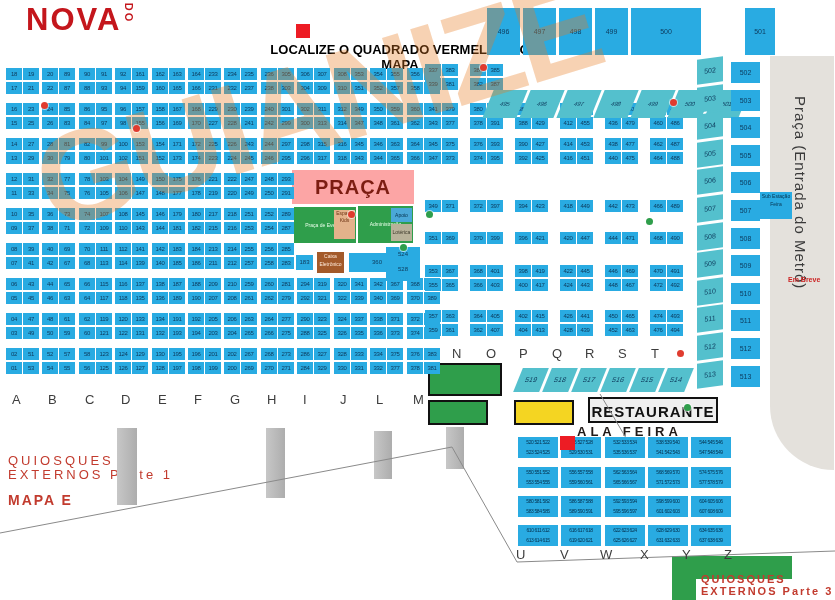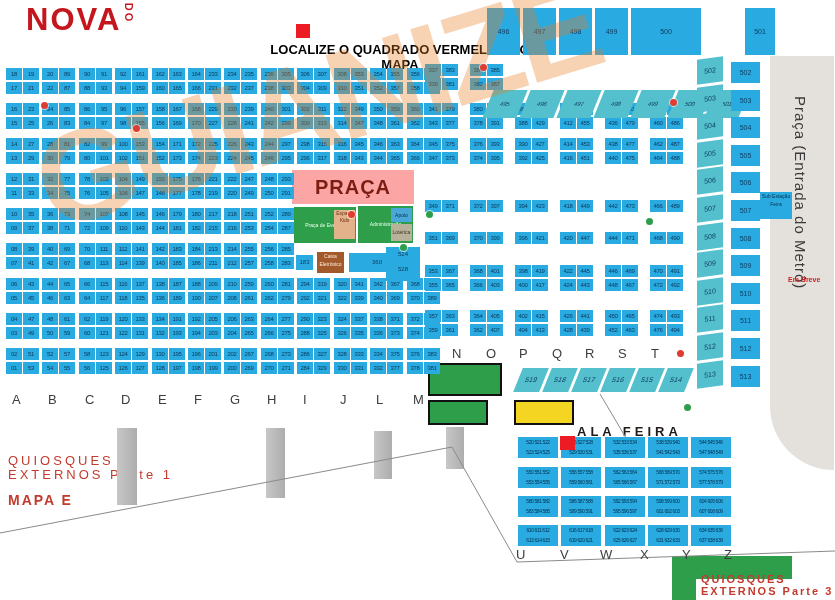--- a/index.html
+++ b/index.html
@@ -84,20 +84,21 @@
   <div class="insetblue" style="left:391px;top:208px;width:21px;height:14px;line-height:14px;">Apoio</div>
   <div class="tanblock" style="left:391px;top:224px;width:21px;height:17px;line-height:17px;background:#b9b29a;color:#3d3a2c;">Lotérica</div>
   <div class="bluebox" style="left:296px;top:255px;width:17px;height:15px;line-height:15px;">183</div>
   <div class="brownblock" style="left:317px;top:252px;width:27px;height:21px;line-height:1.6;">Caixa Eletrônico</div>
   <div class="bluebox" style="left:349px;top:253px;width:56px;height:19px;line-height:19px;">360</div>
   <div class="bluebox" style="left:386px;top:247px;width:34px;height:34px;line-height:15px;">
     <div>524</div>
     <div>528</div>
   </div>
 
+  <div id="restbox">RESTAURANTE</div>
   <div id="alanova">ALA FEIRA</div>
   <div class="marker" style="left:560px;top:436px;width:15px;height:14px;"></div>
 
   <div class="greenbig" style="left:428px;top:363px;width:74px;height:33px;"></div>
   <div class="greenbig" style="left:428px;top:400px;width:60px;height:25px;"></div>
   <div class="yellowbig" style="left:514px;top:400px;width:60px;height:25px;"></div>
 
   <div class="greenbig" style="left:672px;top:556px;width:120px;height:23px;border:none;"></div>
   <div class="greenbig" style="left:672px;top:579px;width:24px;height:21px;border:none;"></div>
   <div class="redtxt b" style="left:701px;top:573px;font-size:11px;">QUIOSQUES</div>

